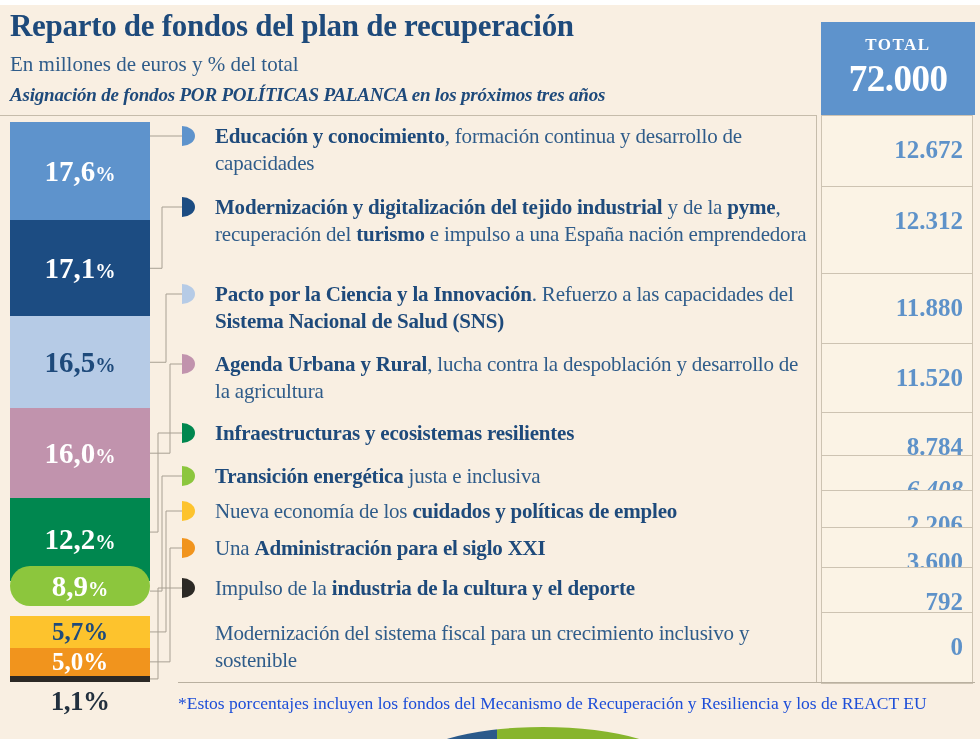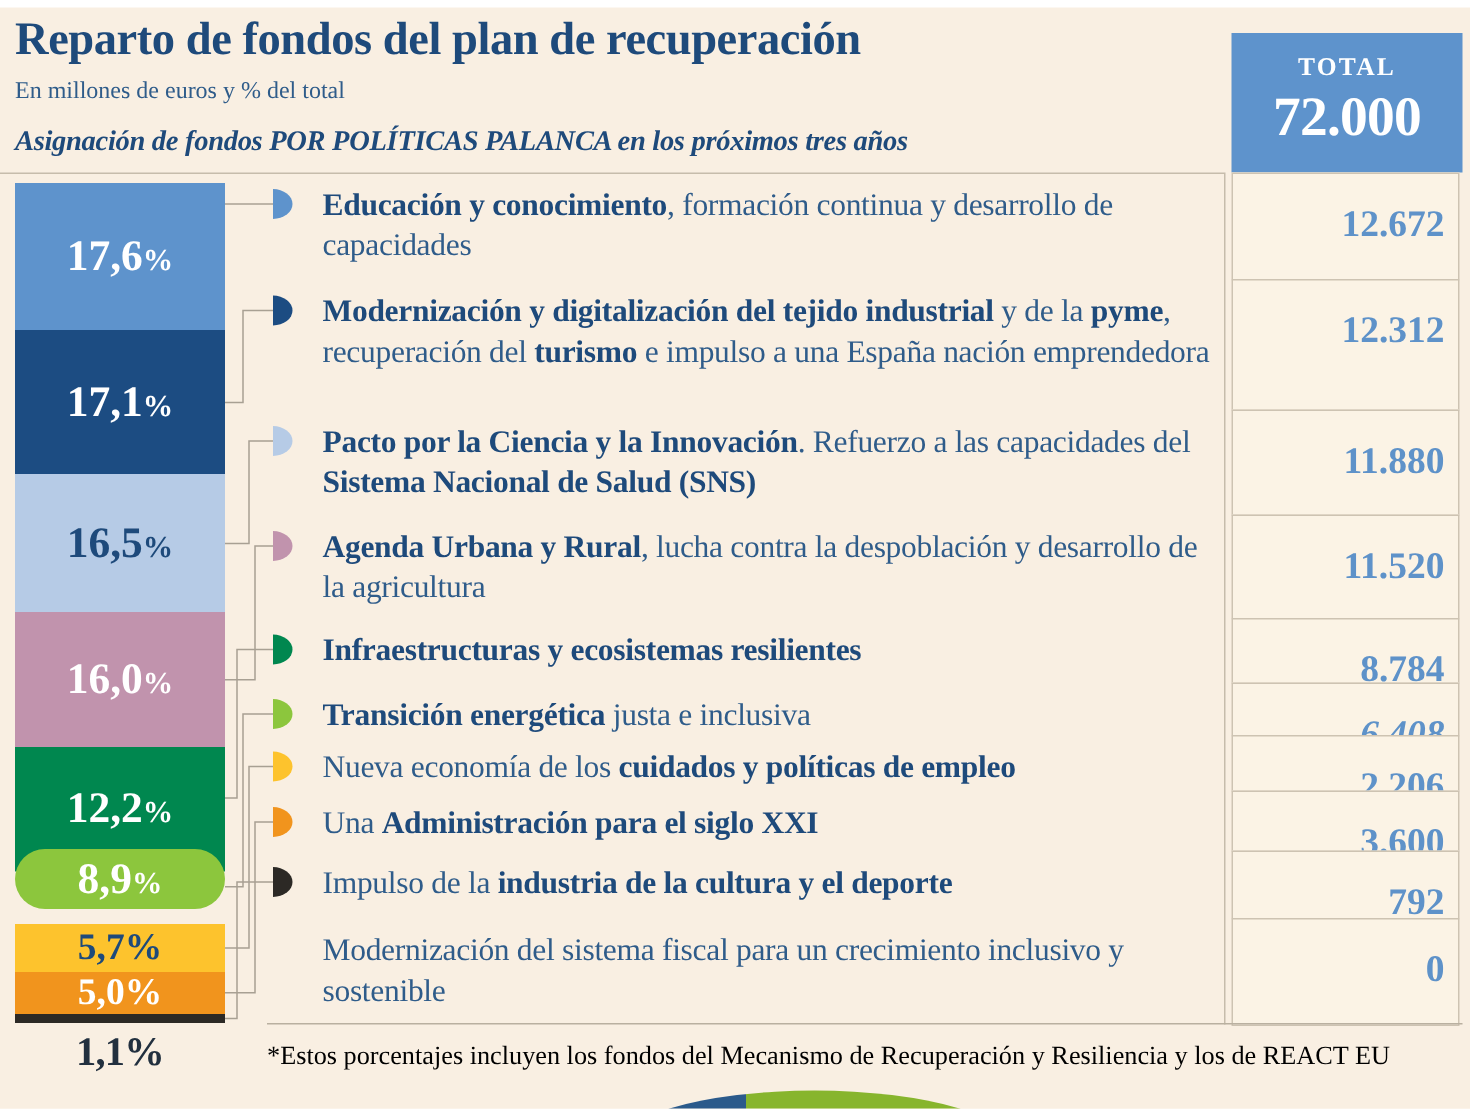--- a/index.html
+++ b/index.html
@@ -10,21 +10,21 @@
     overflow:hidden;
     font-family:"Liberation Serif","DejaVu Serif",serif;
   }
   .top-strip{position:absolute;left:0;top:0;width:980px;height:5px;background:#ffffff;}
   .title{
     position:absolute;left:10px;top:8px;width:800px;
     font-size:31px;font-weight:bold;color:#1e4a7b;letter-spacing:-0.3px;
   }
   .subtitle{
     position:absolute;left:10px;top:52px;width:500px;
-    font-size:16px;color:#2f5c8a;
+    font-size:21px;color:#2f5c8a;
   }
   .section-heading{
     position:absolute;left:10px;top:84px;width:806px;
     font-size:19px;font-weight:bold;color:#1e4a7b;white-space:nowrap;letter-spacing:-0.2px;font-style:italic;
   }
   .header-rule{position:absolute;left:0;top:115px;width:816px;height:1px;background:#c6bcab;}
   .v-rule{position:absolute;left:816px;top:115px;width:1px;height:568px;background:#c6bcab;}
   .bottom-rule{position:absolute;left:178px;top:682px;width:797px;height:1px;background:#b9b0a0;}
 
   .total-box{
@@ -58,21 +58,21 @@
     box-sizing:border-box;
   }
   .cell .val{
     display:block;text-align:right;
     padding:20px 9px 0 0;
     font-size:25px;font-weight:bold;color:#5e92c9;
   }
 
   .footnote{
     position:absolute;left:178px;top:693px;width:790px;
-    font-size:17.5px;color:#000000;
+    font-size:17.5px;color:#1d4ed8;
   }
   .pie-sliver{
     position:absolute;left:408px;top:727px;width:270px;height:80px;
     border-radius:50%;
     background:linear-gradient(90deg,#2b5a8b 0 33%,#87b52d 33% 100%);
   }
 </style>
 </head>
 <body>
 

